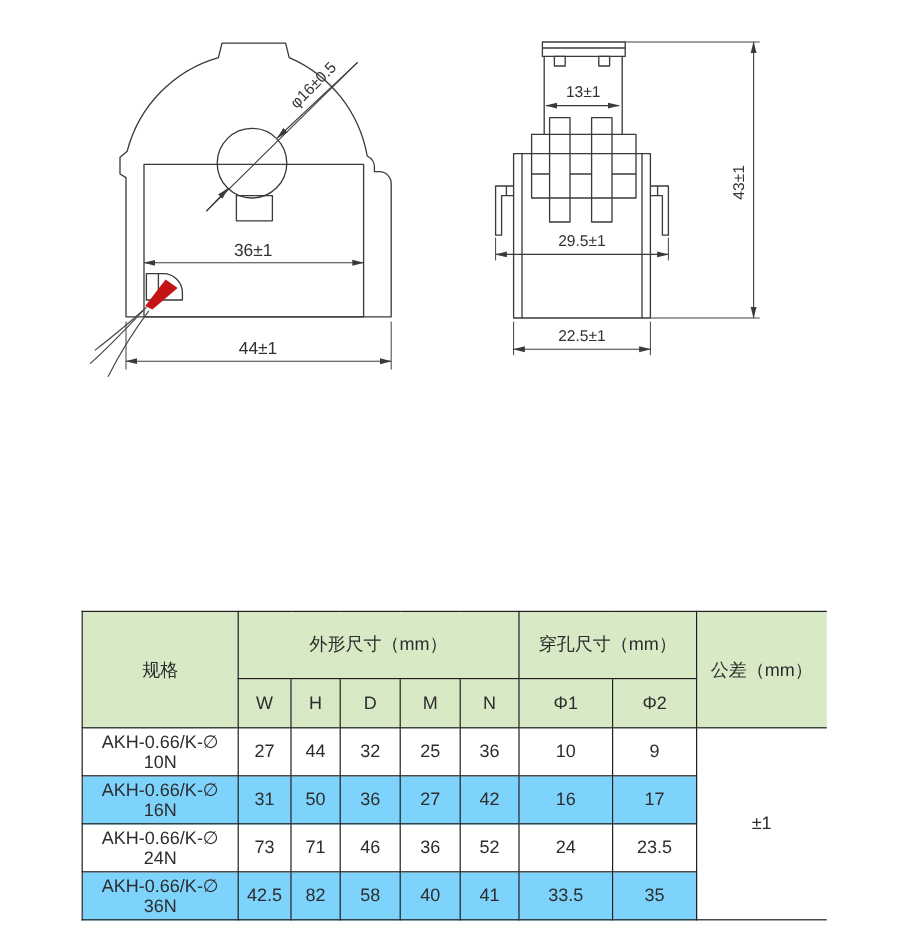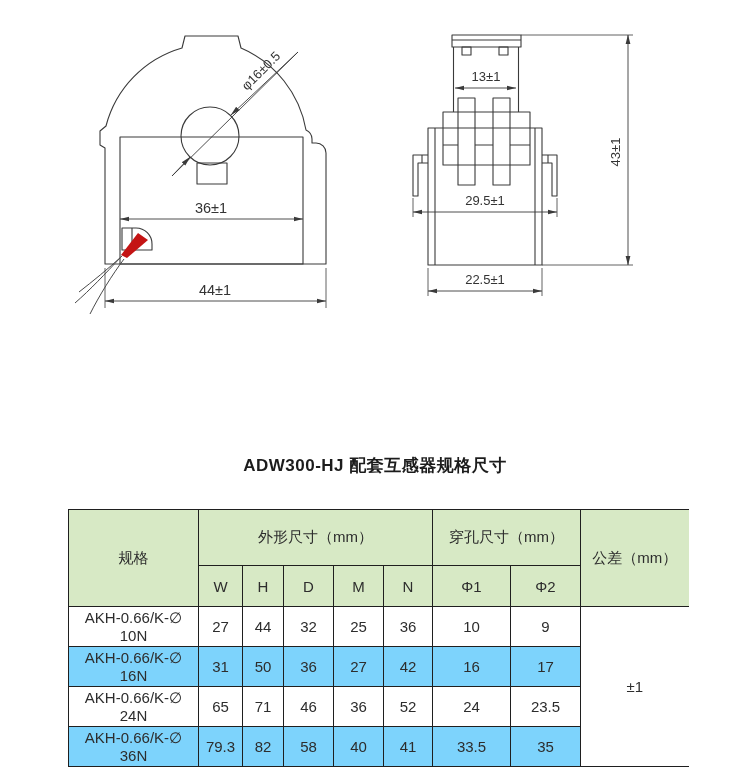--- a/index.html
+++ b/index.html
@@ -112,21 +112,20 @@
     <line class="thin" x1="142" y1="253" x2="142" y2="281"></line>
     <line class="dim" x1="28" y1="276" x2="142" y2="276" marker-start="url(#arwR)" marker-end="url(#arwR)"></line>
     <text class="dtxt" x="85" y="269" text-anchor="middle">22.5±1</text>
 
     <line class="thin" x1="121" y1="20" x2="233" y2="20"></line>
     <line class="thin" x1="142" y1="250" x2="233" y2="250"></line>
     <line class="dim" x1="228" y1="20" x2="228" y2="250" marker-start="url(#arwR)" marker-end="url(#arwR)"></line>
     <text class="dtxt" transform="translate(220,137) rotate(-90)" text-anchor="middle">43±1</text>
   </svg>
 
-  <div class="caption caption-spec">ADW300-HJ 配套互感器规格尺寸</div>
 
   <table class="spec">
     <colgroup>
       <col style="width:130px">
         <col style="width:44px">
         <col style="width:41px">
         <col style="width:50px">
       <col style="width:50px">
         <col style="width:49px">
         <col style="width:78px">
@@ -167,31 +166,31 @@
         <td>31</td>
         <td>50</td>
         <td>36</td>
         <td>27</td>
         <td>42</td>
         <td>16</td>
         <td>17</td>
       </tr>
       <tr>
         <td class="spec-name">AKH-0.66/K-∅ 24N</td>
-        <td>65</td>
+        <td>73</td>
         <td>71</td>
         <td>46</td>
         <td>36</td>
         <td>52</td>
         <td>24</td>
         <td>23.5</td>
       </tr>
       <tr class="alt">
         <td class="spec-name">AKH-0.66/K-∅ 36N</td>
-        <td>79.3</td>
+        <td>42.5</td>
         <td>82</td>
         <td>58</td>
         <td>40</td>
         <td>41</td>
         <td>33.5</td>
         <td>35</td>
       </tr>
     </tbody>
   </table>
 

